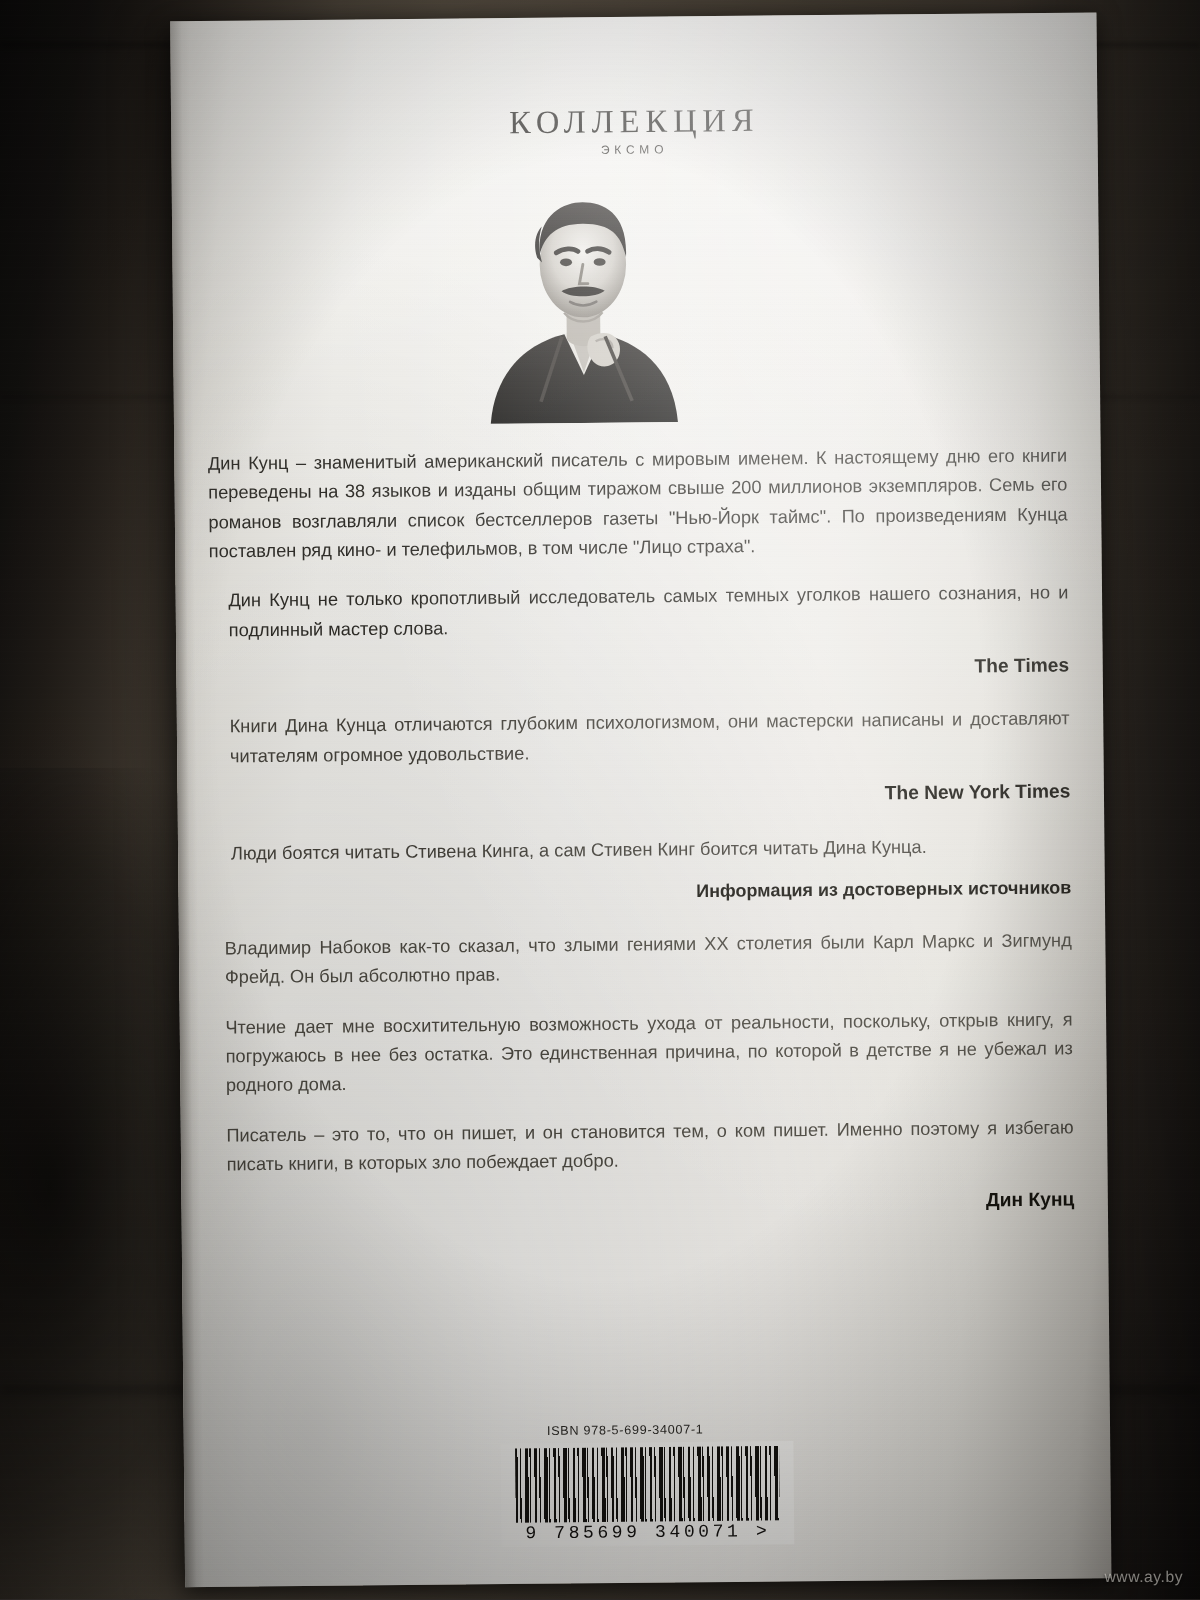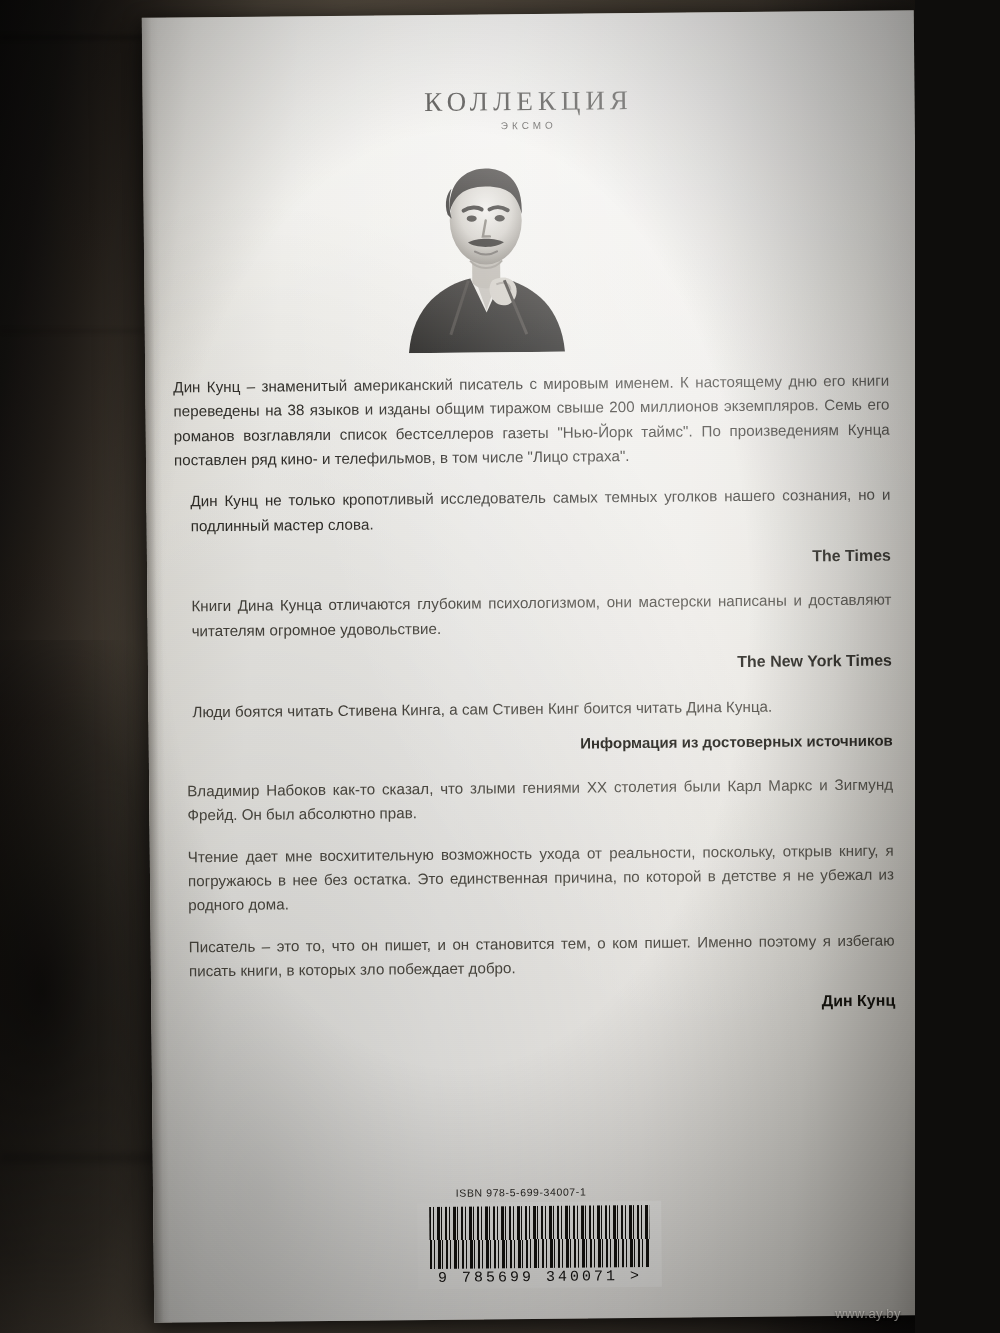--- a/index.html
+++ b/index.html
@@ -10,21 +10,21 @@
   body {
     width: 1000px;
     height: 1333px;
     overflow: hidden;
     font-family: "Liberation Sans", sans-serif;
   }
 
   
   .photo {
     position: relative;
-    width: 915px;
+    width: 1000px;
     height: 1333px;
     background:
       linear-gradient(100deg, #0d0c0b 0%, #151311 6%, #241f1a 11%, #3a332b 17%, #4e463b 23%, #564d41 30%, #52493e 42%, #4a4237 55%, #443c33 70%, #3c352d 82%, #2e2823 92%, #1d1917 100%);
     overflow: hidden;
   }
   
   .desk-seam {
     position: absolute;
     left: 0;
     width: 100%;

